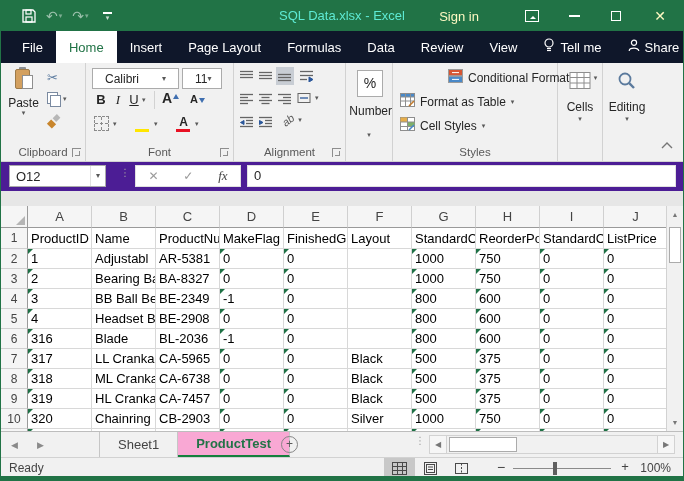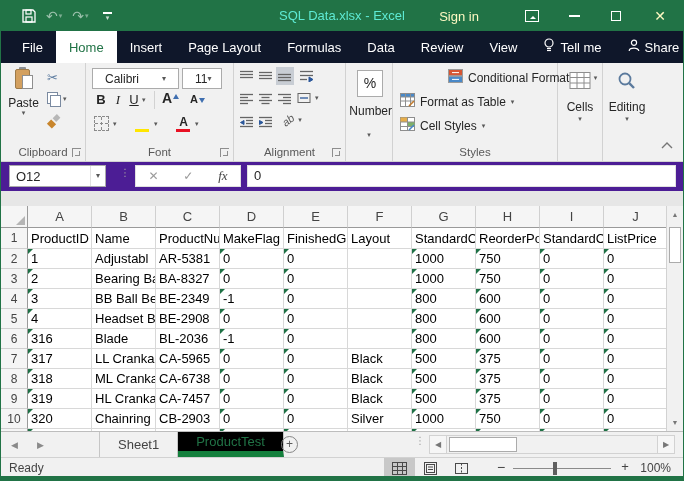--- a/index.html
+++ b/index.html
@@ -122,21 +122,21 @@
   
   .vscroll { position:absolute; right:0; top:205px; width:17px; height:225px; background:#f1f1f1; border-left:1px solid #d2d2d2; }
   .sbtn { position:absolute; left:0; right:0; height:17px; display:flex; align-items:center; justify-content:center; color:#777; font-size:7px; }
   .vthumb { position:absolute; left:2px; width:12px; top:21px; height:36px; background:#fff; border:1px solid #ababab; }
 
   
   .sheetbar { position:absolute; left:0; top:430px; right:0; height:26px; background:#f1f1f1; border-top:1px solid #bdbdbd; }
   .snav { position:absolute; top:0; height:25px; display:flex; align-items:center; color:#8a8a8a; font-size:9px; }
   .stabs { position:absolute; left:98px; top:0; height:25px; display:flex; border-left:1px solid #c6c6c6; }
   .stab { padding:0 18px; display:flex; align-items:center; font-size:13px; color:#444; border-right:1px solid #c6c6c6; }
-  .stab.active { background:#000000; color:#217346; font-weight:normal; border-bottom:6px solid #15803d; }
+  .stab.active { background:#f9a8d4; color:#217346; font-weight:bold; border-bottom:2px solid #15803d; }
   .addsheet { position:absolute; left:280px; top:4px; width:17px; height:17px; border:1px solid #868686; border-radius:50%; color:#595959; text-align:center; line-height:15px; font-size:12px; }
   .sdots { position:absolute; left:414px; top:6px; color:#a0a0a0; font-size:10px; line-height:5px; }
   .hscroll { position:absolute; left:428px; right:8px; top:3px; height:19px; background:#f1f1f1; border:1px solid #d2d2d2; }
   .hbtn { position:absolute; top:0; bottom:0; width:17px; display:flex; align-items:center; justify-content:center; color:#777; font-size:8px; background:#f6f6f6; }
   .hthumb { position:absolute; left:19px; top:1px; width:68px; height:15px; background:#fff; border:1px solid #ababab; }
 
   
   .statusbar { position:absolute; left:0; top:456px; right:0; height:21px; background:#f1f1f1; border-top:1px solid #d2d2d2; }
   .ready { position:absolute; left:8px; top:3px; font-size:12px; color:#444; }
   .views { position:absolute; left:383px; top:0; height:20px; display:flex; }

